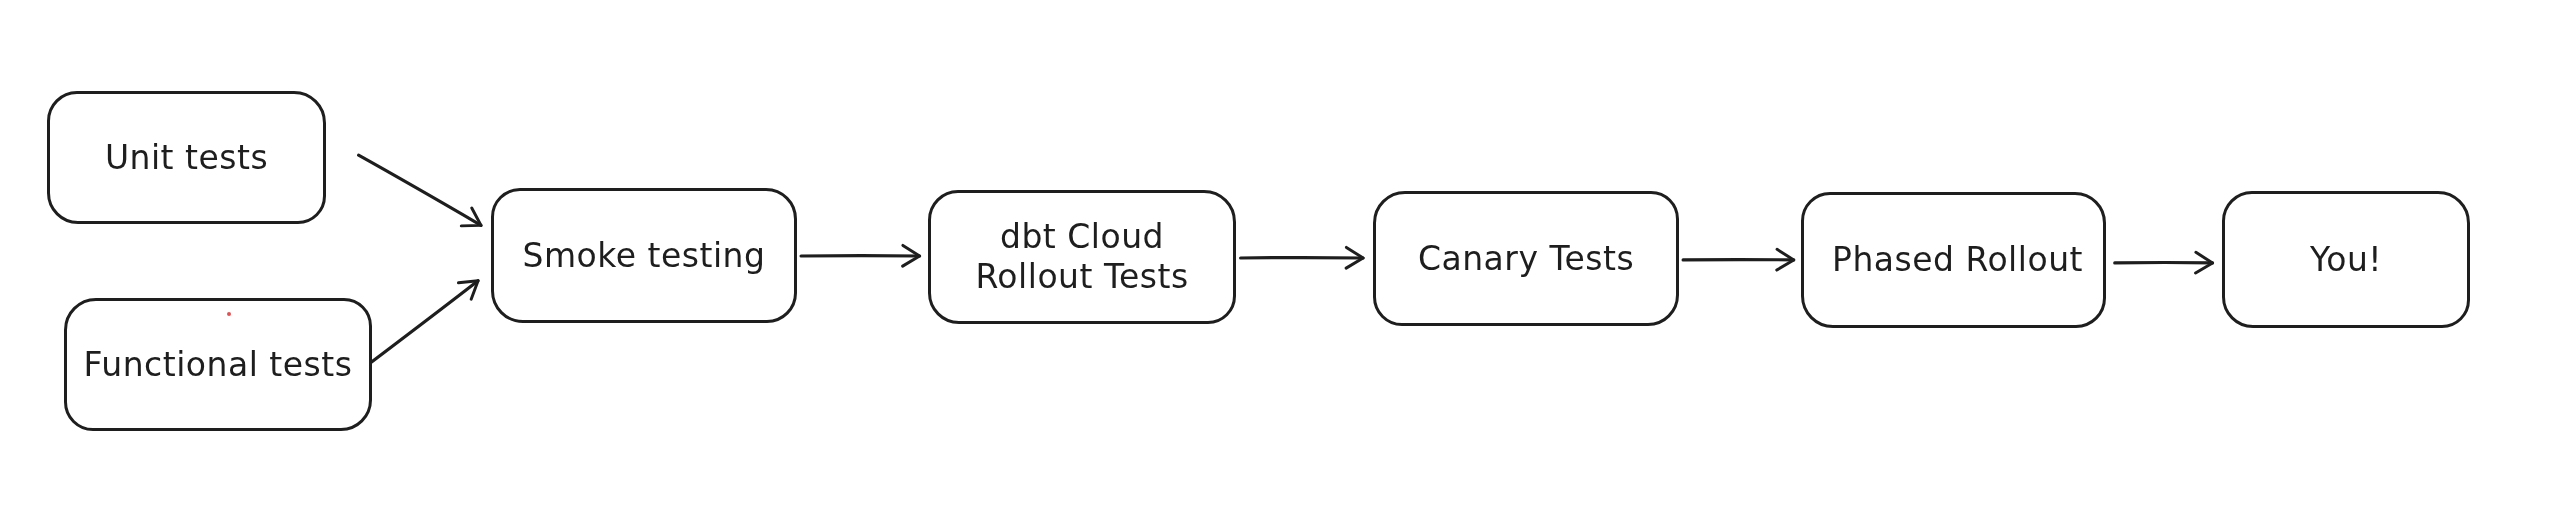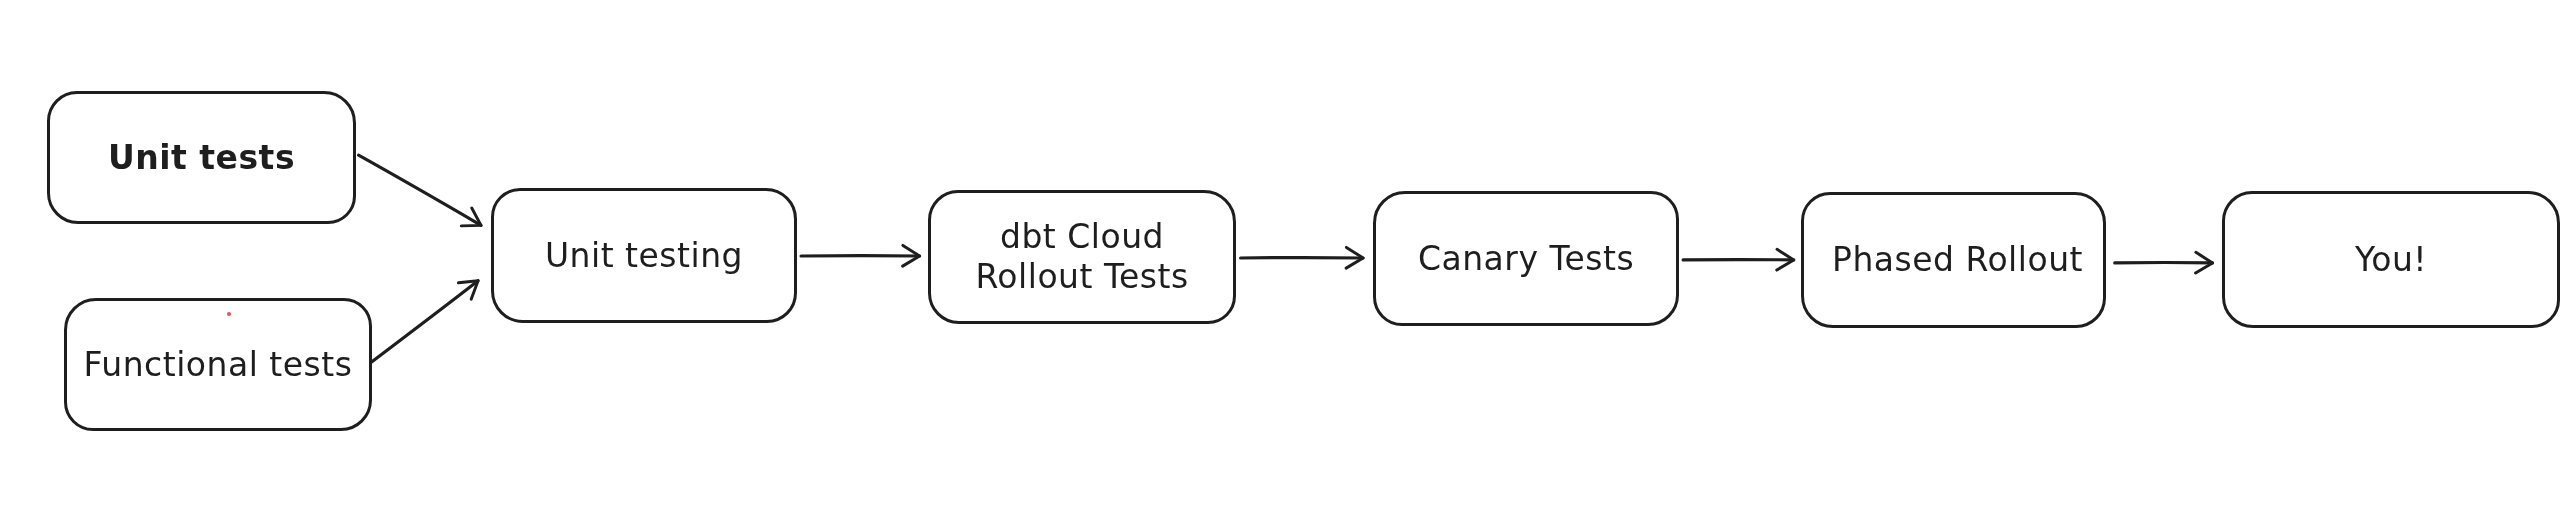--- a/index.html
+++ b/index.html
@@ -61,31 +61,31 @@
       </marker>
     </defs>
     <path d="M 363 157 C 406 181 451 207 487 228" stroke="#1e1e1e" stroke-width="3.2" stroke-linecap="round" marker-end="url(#arrowhead)"></path>
     <path d="M 362 377 C 403 346 448 312 484 284" stroke="#1e1e1e" stroke-width="3.2" stroke-linecap="round" marker-end="url(#arrowhead)"></path>
     <path d="M 811 259 C 852 258.5 893 258.5 931 259" stroke="#1e1e1e" stroke-width="3.2" stroke-linecap="round" marker-end="url(#arrowhead)"></path>
     <path d="M 1256 261 C 1298 260.5 1340 260.5 1380 261" stroke="#1e1e1e" stroke-width="3.2" stroke-linecap="round" marker-end="url(#arrowhead)"></path>
     <path d="M 1704 263 C 1742 262.5 1780 262.5 1816 263" stroke="#1e1e1e" stroke-width="3.2" stroke-linecap="round" marker-end="url(#arrowhead)"></path>
     <path d="M 2141 266 C 2176 265.5 2208 265.5 2240 266" stroke="#1e1e1e" stroke-width="3.2" stroke-linecap="round" marker-end="url(#arrowhead)"></path>
   </svg>
 
-  <div class="node r1" style="left:47px; top:91px; width:309px; height:133px;font-weight:bold;">Unit tests</div>
+  <div class="node r1" style="left:47px; top:91px; width:279px; height:133px;">Unit tests</div>
 
   <div class="node r2" style="left:64px; top:298px; width:308px; height:133px;">Functional tests</div>
 
-  <div class="node r3" style="left:491px; top:188px; width:306px; height:135px;">Unit testing</div>
+  <div class="node r3" style="left:491px; top:188px; width:306px; height:135px;">Smoke testing</div>
 
   <div class="node r1" style="left:928px; top:190px; width:308px; height:134px;">dbt Cloud
 Rollout Tests</div>
 
   <div class="node r2" style="left:1373px; top:191px; width:306px; height:135px;">Canary Tests</div>
 
   <div class="node r3" style="left:1801px; top:192px; width:305px; height:136px;padding-left:8px;">Phased Rollout</div>
 
-  <div class="node r1" style="left:2222px; top:191px; width:338px; height:137px;">You!</div>
+  <div class="node r1" style="left:2222px; top:191px; width:248px; height:137px;">You!</div>
 
   <div class="stray-dot" style="left:227px; top:312px;"></div>
 
 </div>
 
 
 </body></html>

